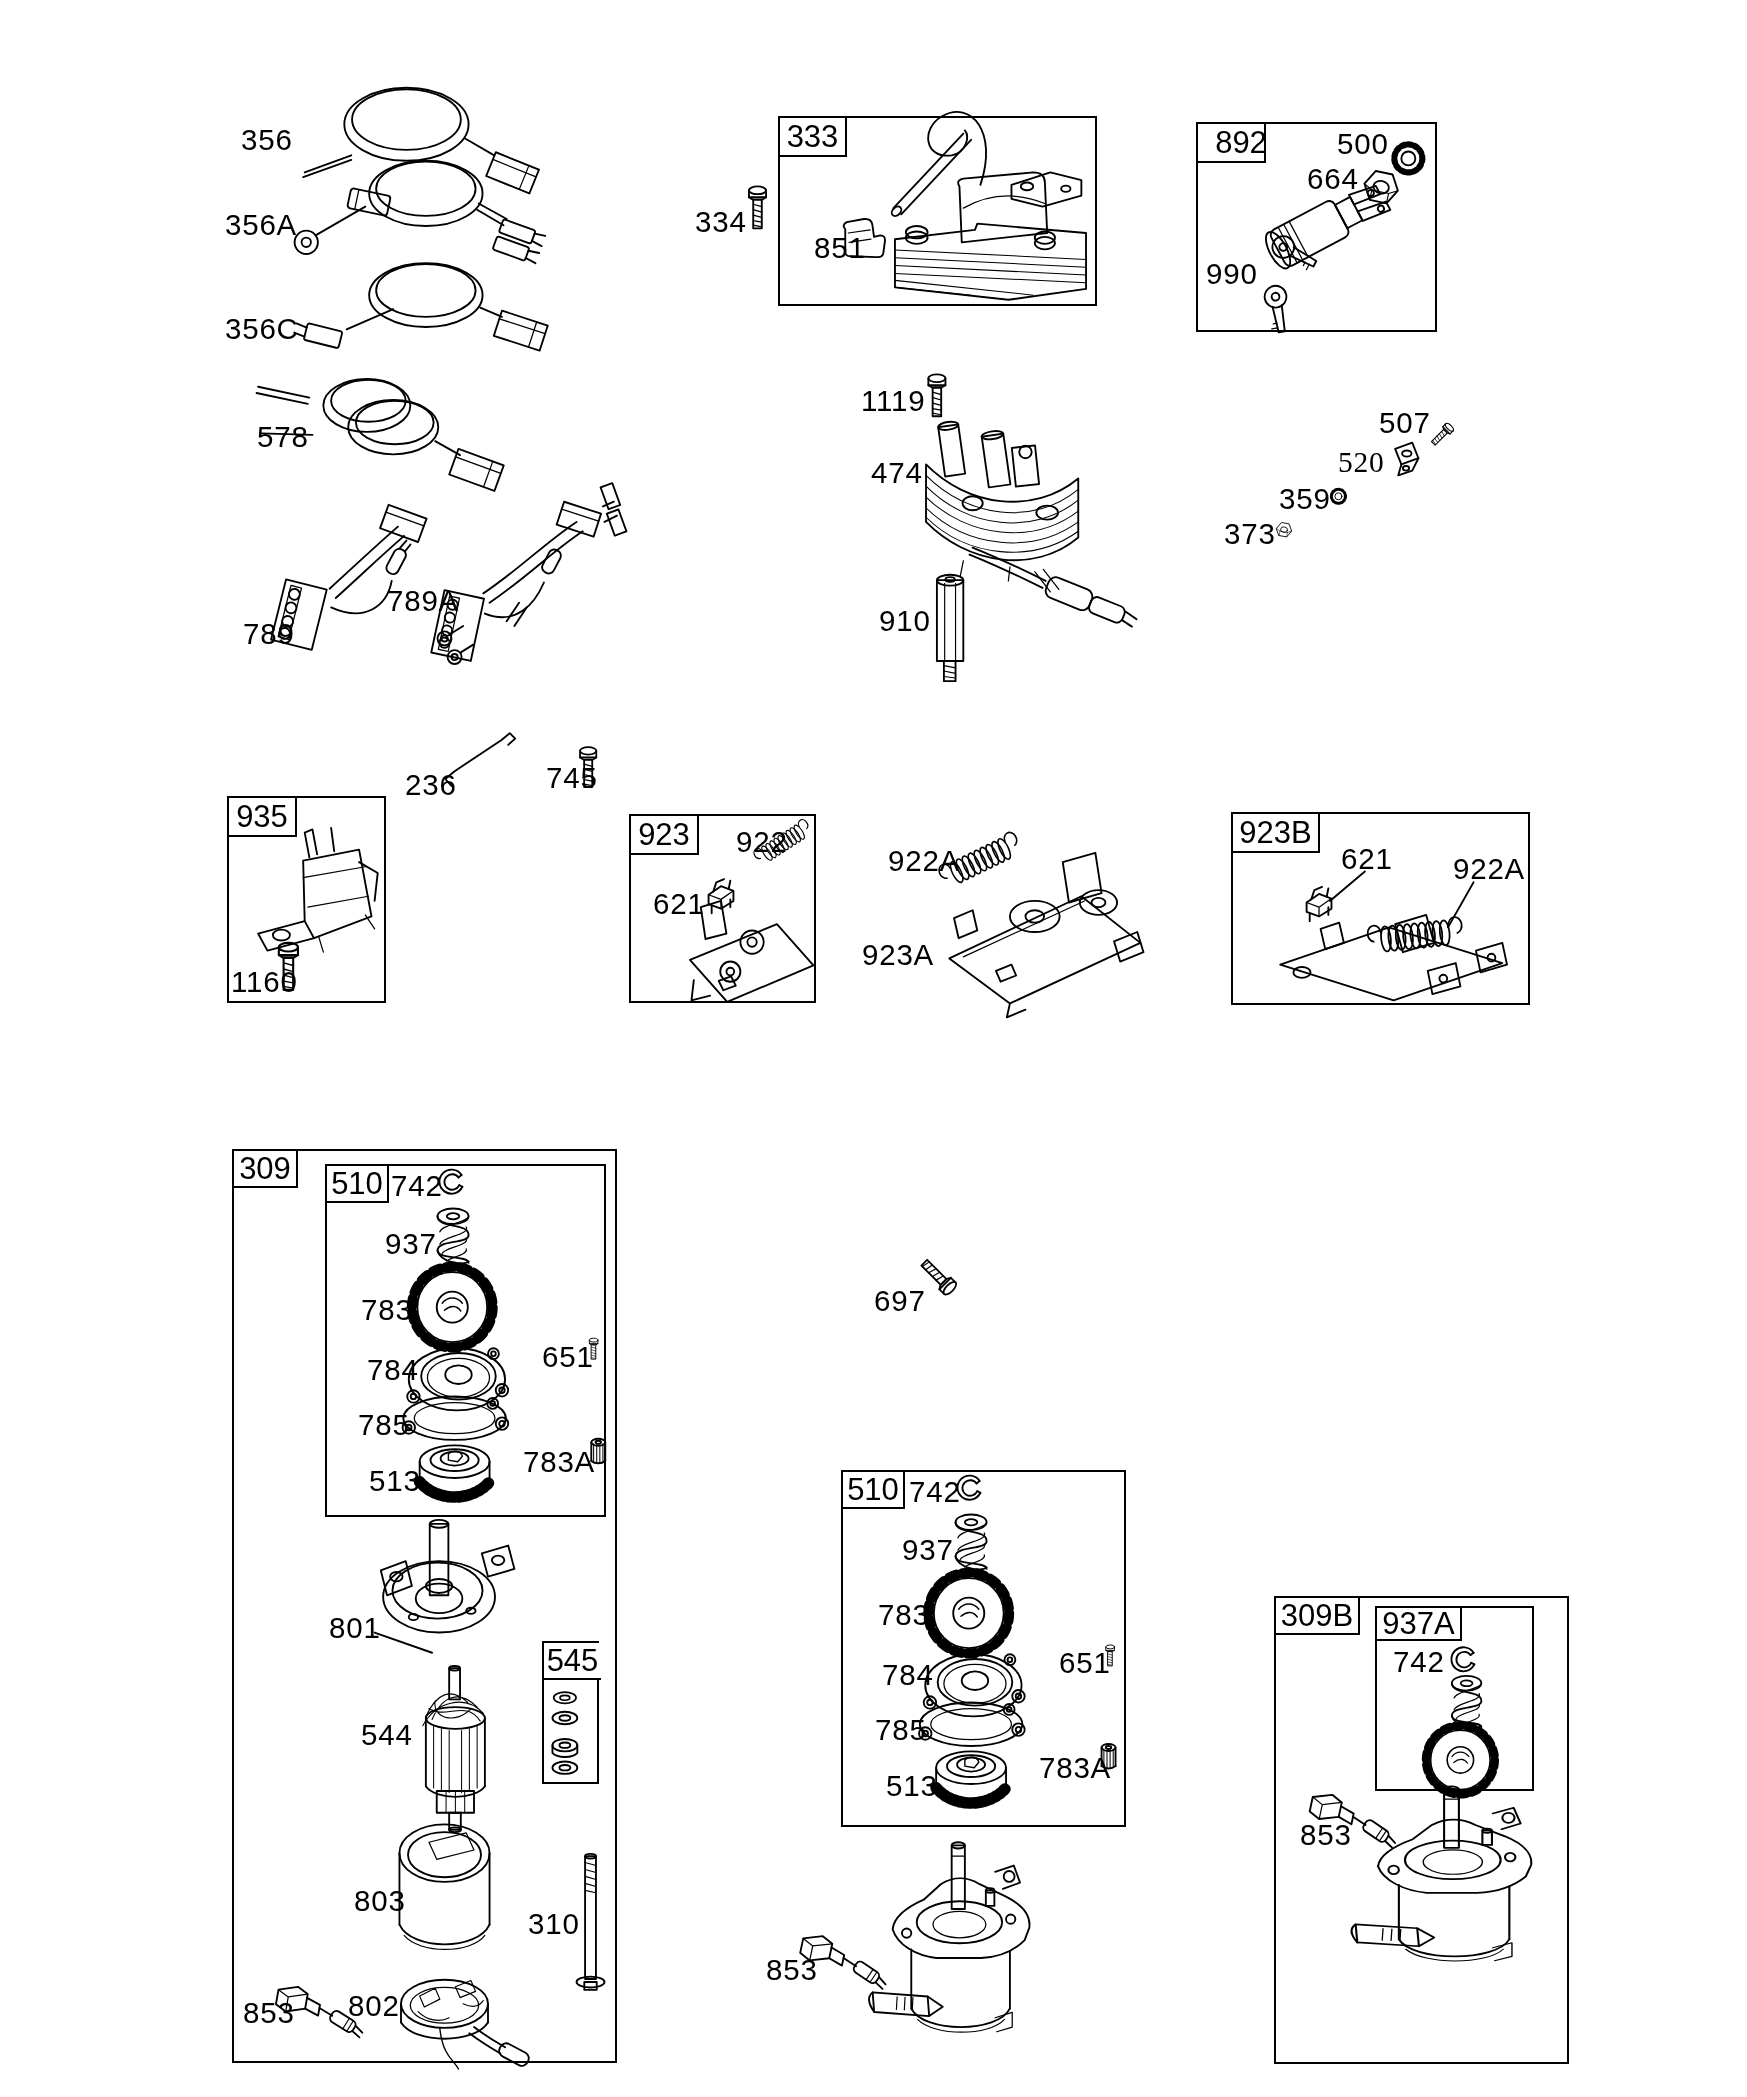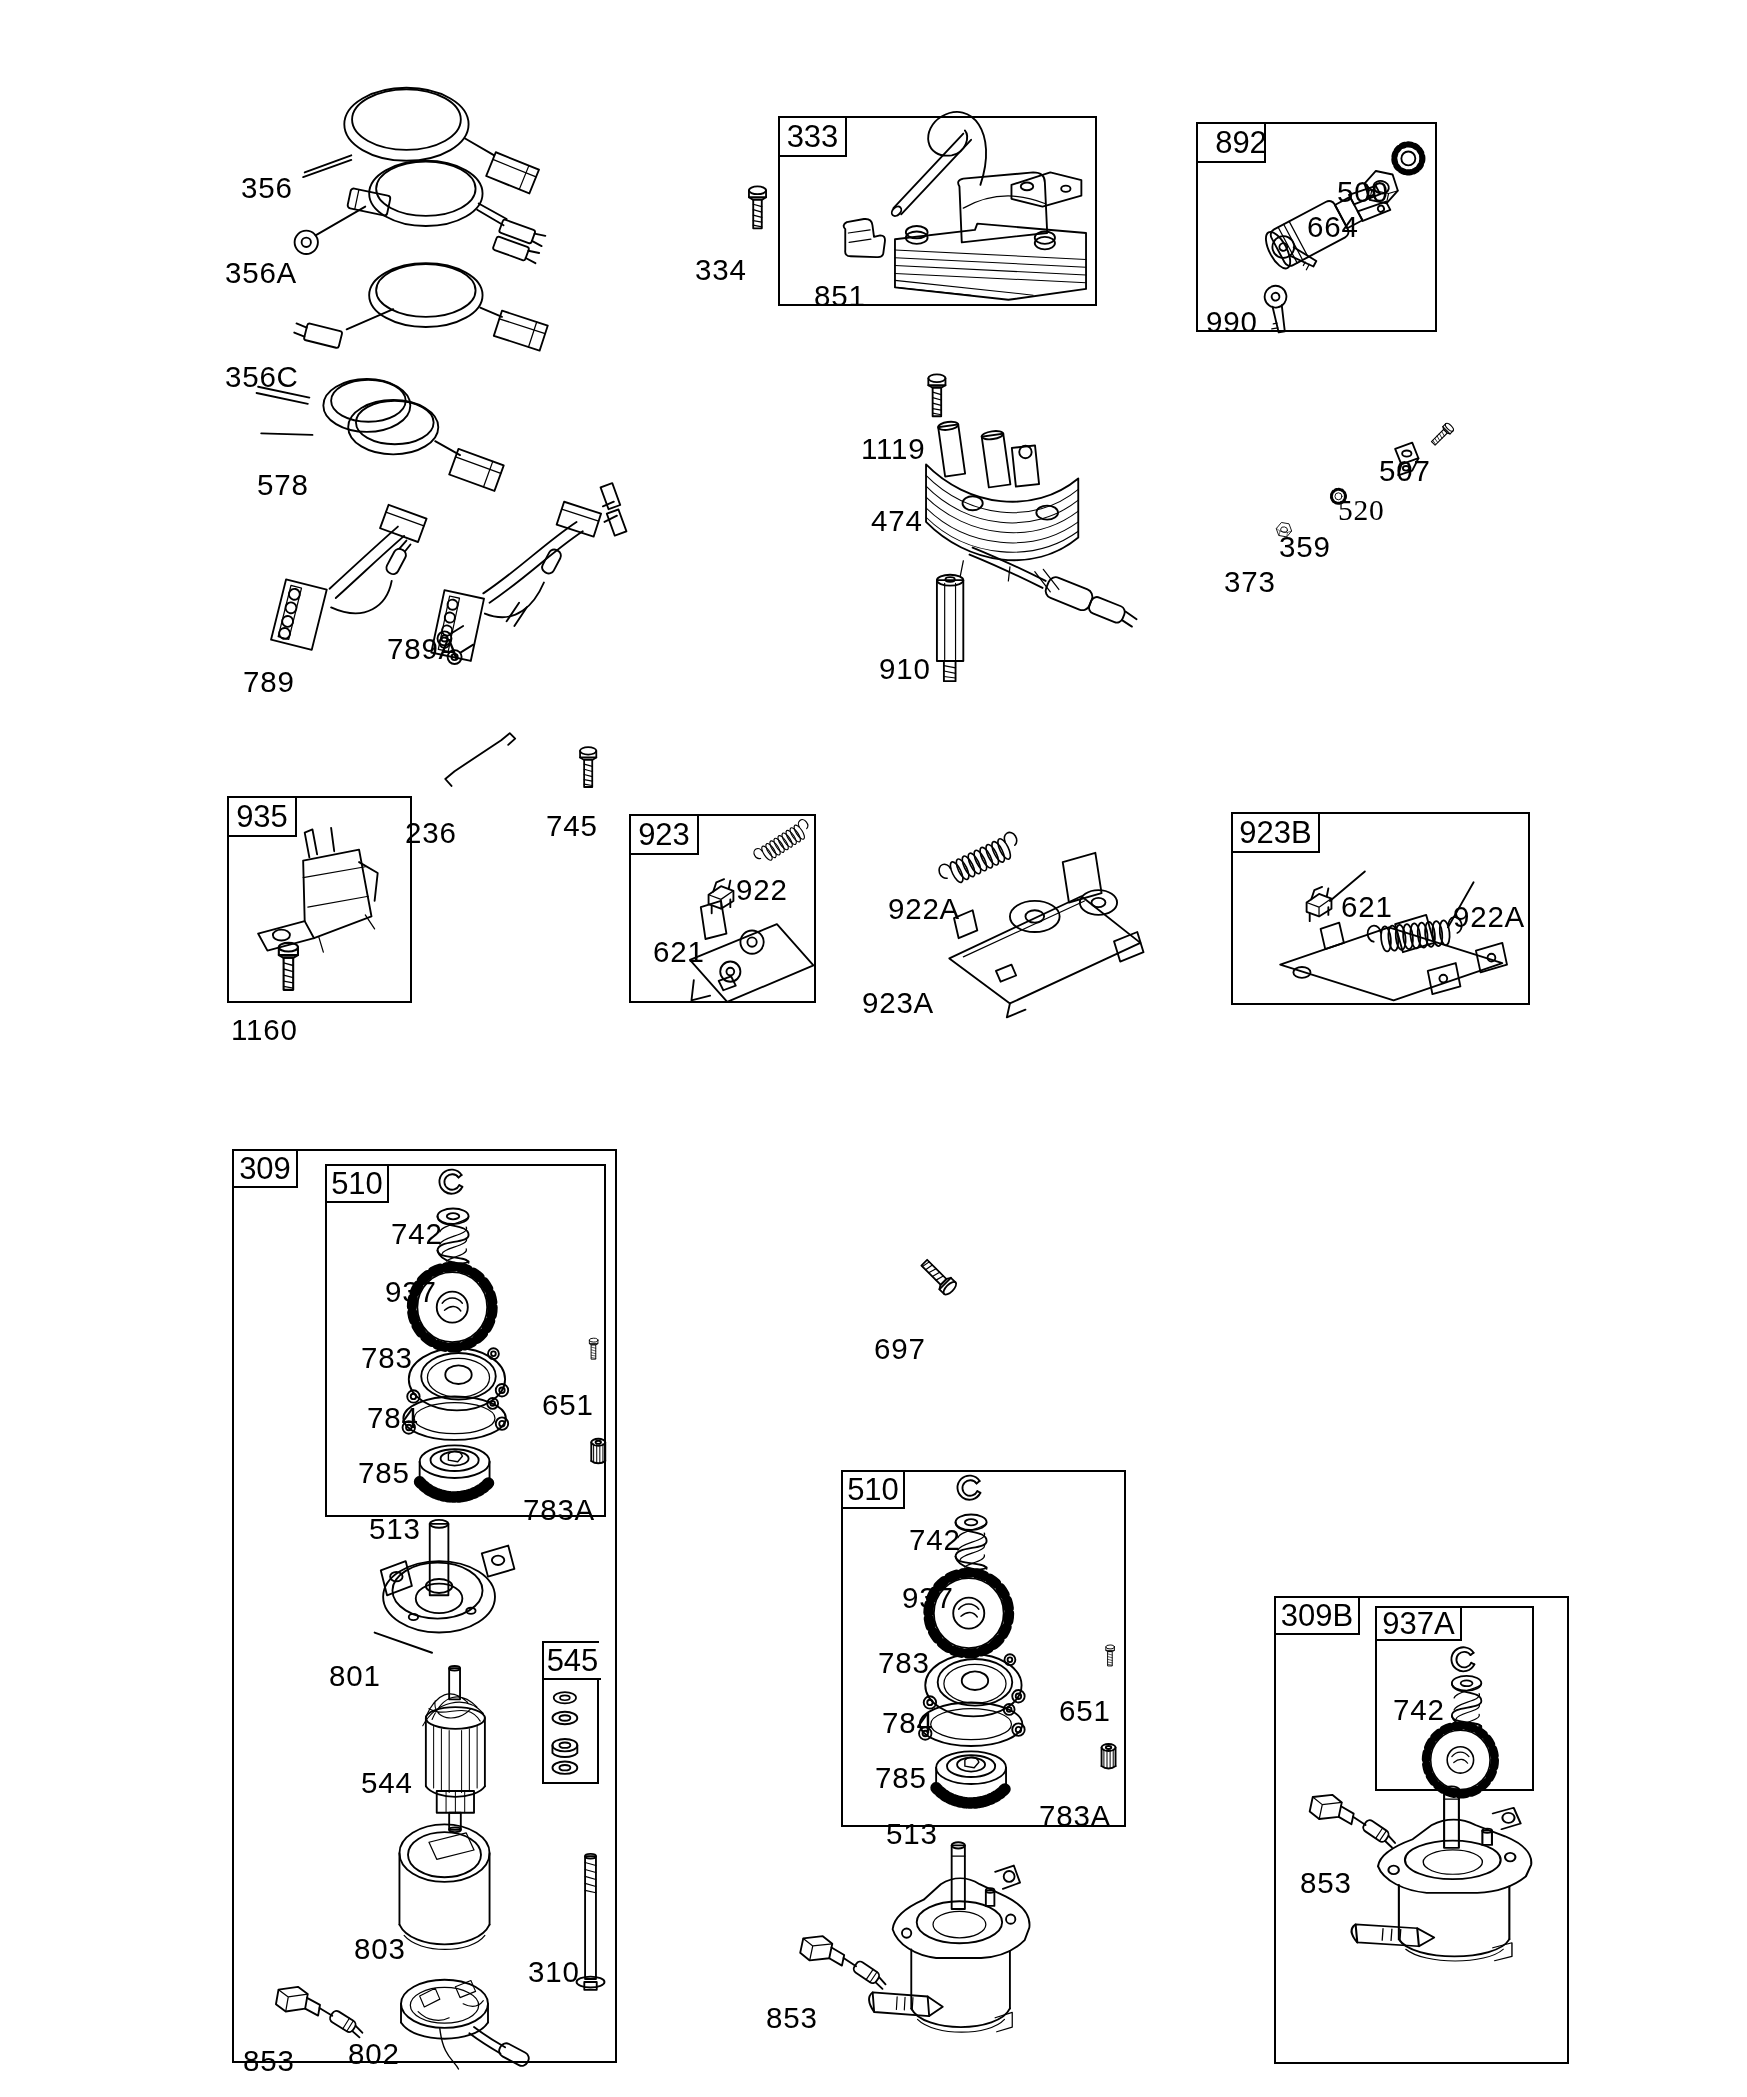--- a/index.html
+++ b/index.html
@@ -4,21 +4,21 @@
 <style>
   html,body{margin:0;padding:0;background:#ffffff;}
   body{width:1748px;height:2097px;font-family:"Liberation Sans",sans-serif;}
   #canvas{position:relative;width:1748px;height:2097px;overflow:hidden;background:#ffffff;}
   #art{position:absolute;left:0;top:0;z-index:1;}
   .part-box{position:absolute;border:2.3px solid #000;box-sizing:border-box;z-index:2;background:transparent;}
   .box-title{position:absolute;left:0;top:0;border-right:2.3px solid #000;border-bottom:2.3px solid #000;
     background:#ffffff;display:flex;align-items:center;justify-content:center;
     font-size:31px;color:#000;box-sizing:border-box;z-index:3;}
   .box-title.full{border-right:none;}
-  .part-label{position:absolute;font-size:29.5px;color:#000;white-space:nowrap;z-index:4;letter-spacing:0.8px;margin-top:48px;}
+  .part-label{position:absolute;font-size:29.5px;color:#000;white-space:nowrap;z-index:4;letter-spacing:0.8px;}
 </style>
 </head>
 <body>
 
 <div id="canvas">
 
 <svg id="art" width="1748" height="2097" viewBox="0 0 2250 2700" stroke="#000000" fill="none" stroke-width="2.4" stroke-linecap="round" stroke-linejoin="round">
 <defs>
   <g id="bolt">
     <ellipse cx="0" cy="5" rx="11" ry="5"></ellipse>
@@ -514,21 +514,21 @@
 <use href="#conn853" transform="translate(1692,2304) rotate(12)"></use>
 <use href="#motor" transform="translate(1756,2300) scale(1.12,0.92)"></use>
 </svg>
 
 <div class="part-box" style="left: 778px; top: 116px; width: 319px; height: 190px;">
       <div class="box-title" style="width: 67px; height: 39px;">333</div>
     </div>
     <div class="part-box" style="left: 1196px; top: 122px; width: 241px; height: 210px;">
       <div class="box-title" style="width: 68px; height: 39px; padding-left: 20px;">892</div>
     </div>
-    <div class="part-box" style="left: 227px; top: 796px; width: 185px; height: 207px;">
+    <div class="part-box" style="left: 227px; top: 796px; width: 159px; height: 207px;">
       <div class="box-title" style="width: 68px; height: 39px;">935</div>
     </div>
     <div class="part-box" style="left: 629px; top: 814px; width: 187px; height: 189px;">
       <div class="box-title" style="width: 68px; height: 39px;">923</div>
     </div>
     <div class="part-box" style="left: 1231px; top: 812px; width: 299px; height: 193px;">
       <div class="box-title" style="width: 87px; height: 39px;">923B</div>
     </div>
     <div class="part-box" style="left: 232px; top: 1149px; width: 385px; height: 914px;">
       <div class="box-title" style="width: 64px; height: 37px;">309</div>

